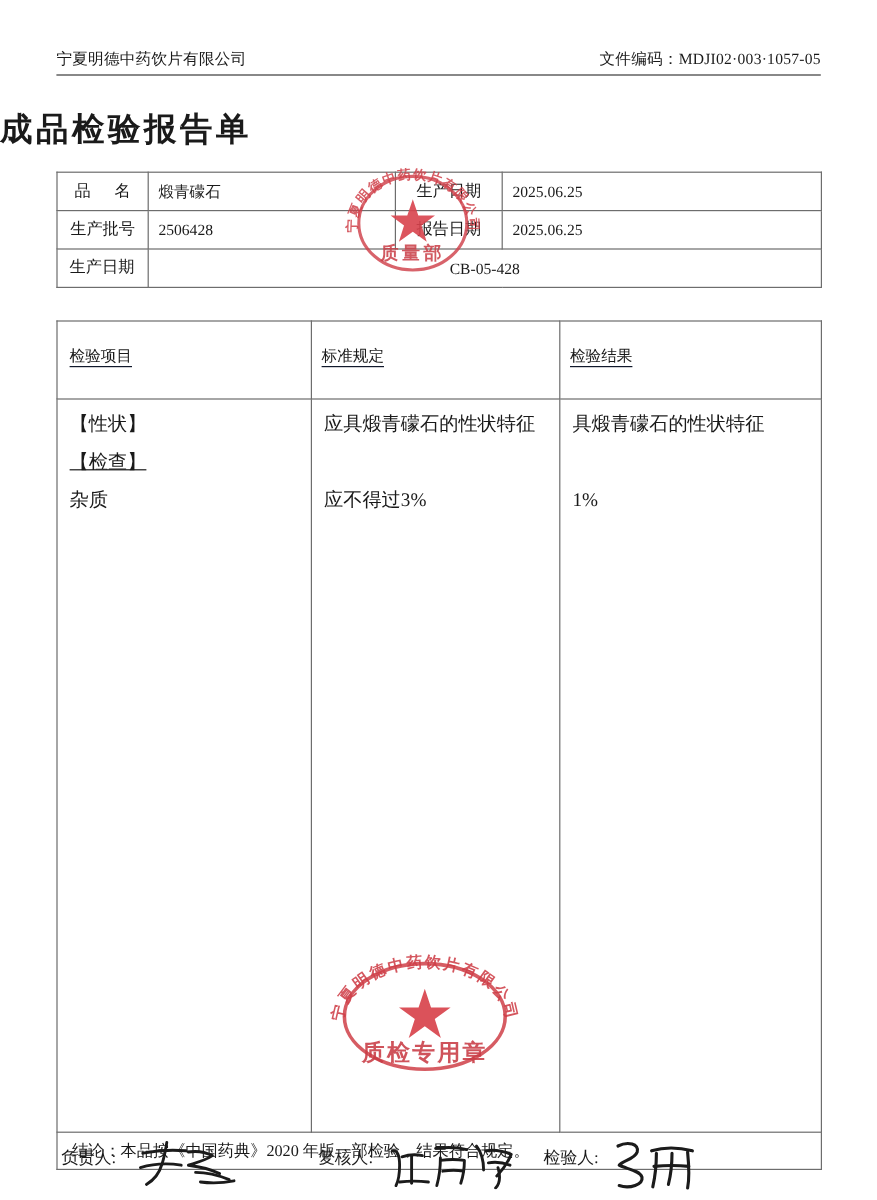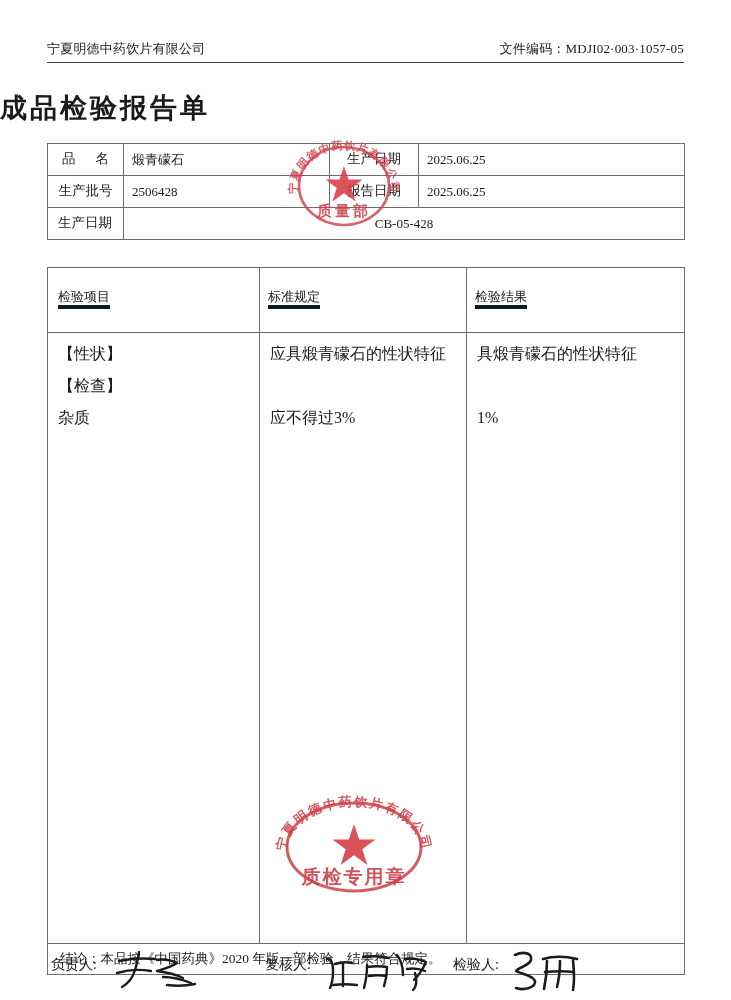--- a/index.html
+++ b/index.html
@@ -98,21 +98,21 @@
     padding-left: 58px;
   }
 
   
   .col-head td {
     height: 44px;
     vertical-align: top;
     padding-top: 20px;
   }
   .col-head .u {
-    border-bottom: 4px solid #0f172a;
+    border-bottom: 1px solid #0f172a;
     padding-bottom: 1px;
   }
   .col-head td.left-head {
     text-align: left;
     padding-left: 10px;
   }
 
   .body-row td {
     vertical-align: top;
     padding-top: 0;
@@ -121,21 +121,21 @@
     height: 610px;
     position: relative;
   }
   .entry {
     position: absolute;
     left: 10px;
     font-size: 16px;
     white-space: nowrap;
   }
   .e0 { top: 10px; }
-  .e1 { top: 42px; }
+  .e1 { top: 42px; text-decoration: underline; }
   .e2 { top: 74px; }
 
   .concl td {
     height: 30px;
     font-size: 13.5px;
     padding-left: 12px;
   }
 
   
   .sign-row {

